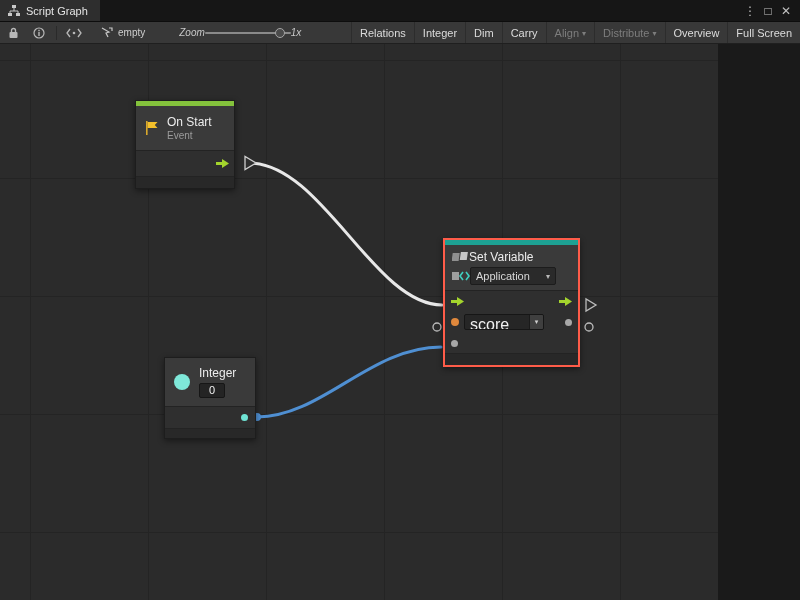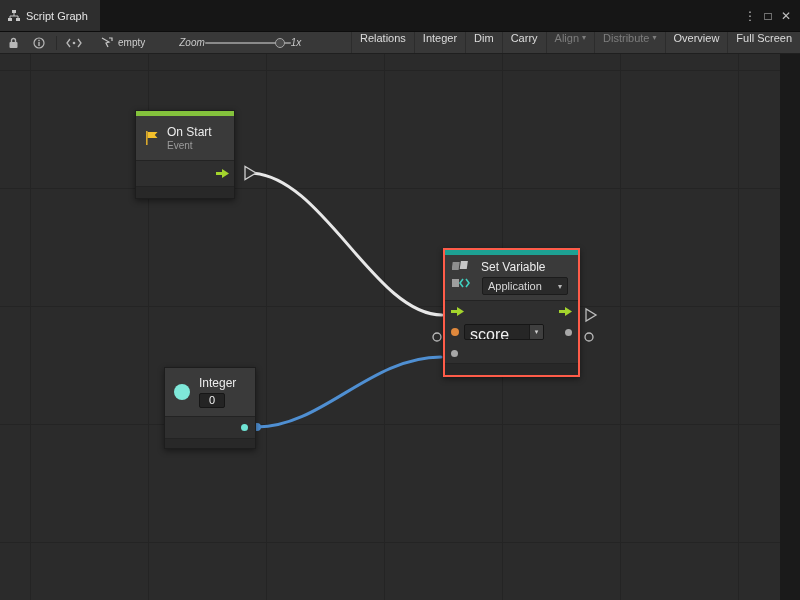--- a/index.html
+++ b/index.html
@@ -1,46 +1,46 @@
 <!DOCTYPE html>
 <html><head>
 <meta charset="utf-8">
 <style>
   * { margin:0; padding:0; box-sizing:border-box; }
   html,body { width:800px; height:600px; overflow:hidden; background:#1a1a1a;
     font-family:"Liberation Sans", sans-serif; -webkit-font-smoothing:antialiased; }
 
   
-  .titlebar { height:32px; background:#161616; display:flex; align-items:stretch;
+  .titlebar { height:22px; background:#161616; display:flex; align-items:stretch;
     color:#cfcfcf; font-size:11px; border-bottom:1px solid #0d0d0d; }
   .tab { display:flex; align-items:center; gap:6px; padding:0 12px 0 8px;
     background:#2e2e2e; color:#e4e4e4; }
   .win-controls { margin-left:auto; display:flex; align-items:center; gap:2px; padding-right:6px; }
   .win-controls span { width:16px; text-align:center; color:#c0c0c0; font-size:12px; cursor:default; }
 
   
   .toolbar { height:22px; background:#383838; border-bottom:1px solid #1f1f1f;
     display:flex; align-items:center; font-size:11px; color:#d6d6d6; }
   .tb-icon { width:26px; height:22px; display:flex; align-items:center; justify-content:center; }
   .tb-divider { width:1px; height:14px; background:#2a2a2a; margin:0 4px; }
   .breadcrumb { display:flex; align-items:center; gap:5px; margin-left:14px; color:#cfcfcf; font-size:10px; }
   .zoom-group { display:flex; align-items:center; gap:0; margin-left:34px;font-style:italic; }
   .zoom-label, .zoom-value { font-size:10px; color:#c8c8c8; }
   .slider { position:relative; width:86px; height:14px; }
   .slider .track { position:absolute; top:6px; left:0; right:0; height:2px; background:#8a8a8a; border-radius:1px; }
   .slider .handle { position:absolute; top:2px; left:70px; width:10px; height:10px;
     border-radius:50%; background:#4a4a4a; border:1px solid #a5a5a5; }
   .tb-buttons { margin-left:auto; display:flex; align-items:stretch; height:100%; }
-  .tb-btn { display:flex; align-items:flex-start; gap:3px; padding:0 8px; border-left:1px solid #2c2c2c;
+  .tb-btn { display:flex; align-items:center; gap:3px; padding:0 8px; border-left:1px solid #2c2c2c;
     color:#dcdcdc; cursor:default; white-space:nowrap; }
   .tb-btn.disabled { color:#7d7d7d; }
   .tb-btn .caret { font-size:8px; position:relative; top:1px; }
 
   
-  .canvas { position:relative; width:780px; height:556px; background:#2b2b2b;
+  .canvas { position:relative; width:718px; height:556px; background:#2b2b2b;
     background-image:
       linear-gradient(#242424 1px, transparent 1px),
       linear-gradient(90deg, #242424 1px, transparent 1px);
     background-size:118px 118px; background-position:30px 16px; overflow:hidden; }
 
   svg.wires { position:absolute; inset:0; pointer-events:none; }
   svg.wires path { pointer-events:stroke; }
 
   
   .node { position:absolute; background:#3a3a3a; border:1px solid #1d1d1d;
@@ -57,21 +57,21 @@
   .node-onstart { left:135px; top:56px; width:100px; }
   .node-onstart .head { height:44px; display:flex; align-items:center; gap:7px; padding:0 8px; }
   .node-onstart .t1 { font-size:12px; color:#ececec; }
   .node-onstart .t2 { font-size:10px; color:#9c9c9c; margin-top:1px; }
   .node-onstart .ports { height:26px; display:flex; align-items:center; justify-content:flex-end; padding:0 5px; }
   .node-onstart .footer { height:12px; }
 
   
   .node-setvar { left:443px; top:194px; width:137px; border:2px solid #ff5c49; background:#3a3a3a; }
   .node-setvar .head { padding:5px 7px 5px 7px; }
-  .node-setvar .hrow { display:flex; gap:12px; }
+  .node-setvar .hrow { display:flex; align-items:center; gap:0; }
   .node-setvar .hrow + .hrow { margin-top:3px; }
   .node-setvar .title { font-size:12px; color:#ececec; }
   .dropdown { display:flex; align-items:center; justify-content:space-between; gap:4px;
     background:#2a2a2a; border:1px solid #1c1c1c; border-radius:2px; height:17px;
     padding:8px 5px; font-size:11px; color:#d8d8d8; width:86px; }
   .dropdown .caret { font-size:8px; color:#b8b8b8; }
   .node-setvar .prow { display:flex; align-items:center; padding:0 6px; }
   .node-setvar .prow.flow { height:20px; }
   .node-setvar .prow.score { height:22px; gap:5px; }
   .node-setvar .prow.value { height:20px; }

